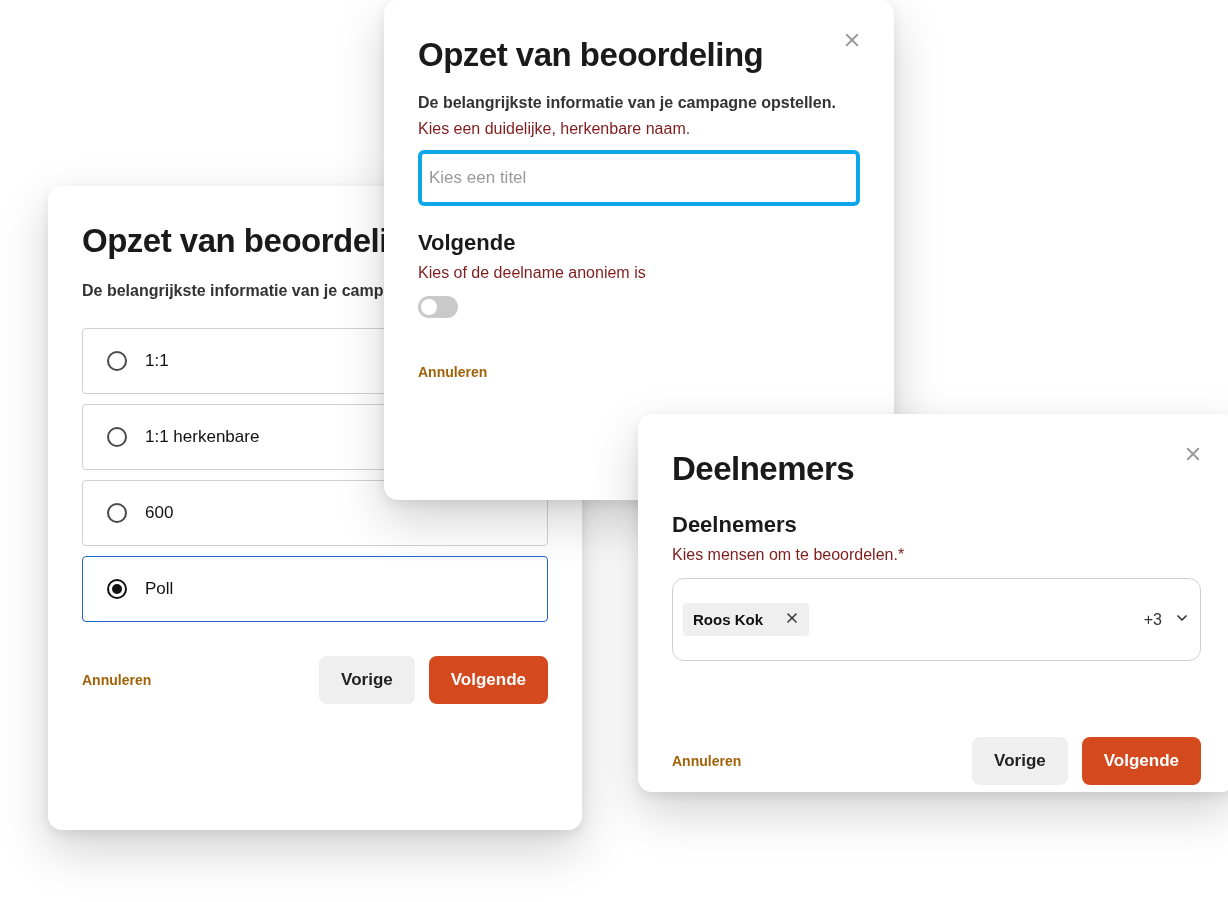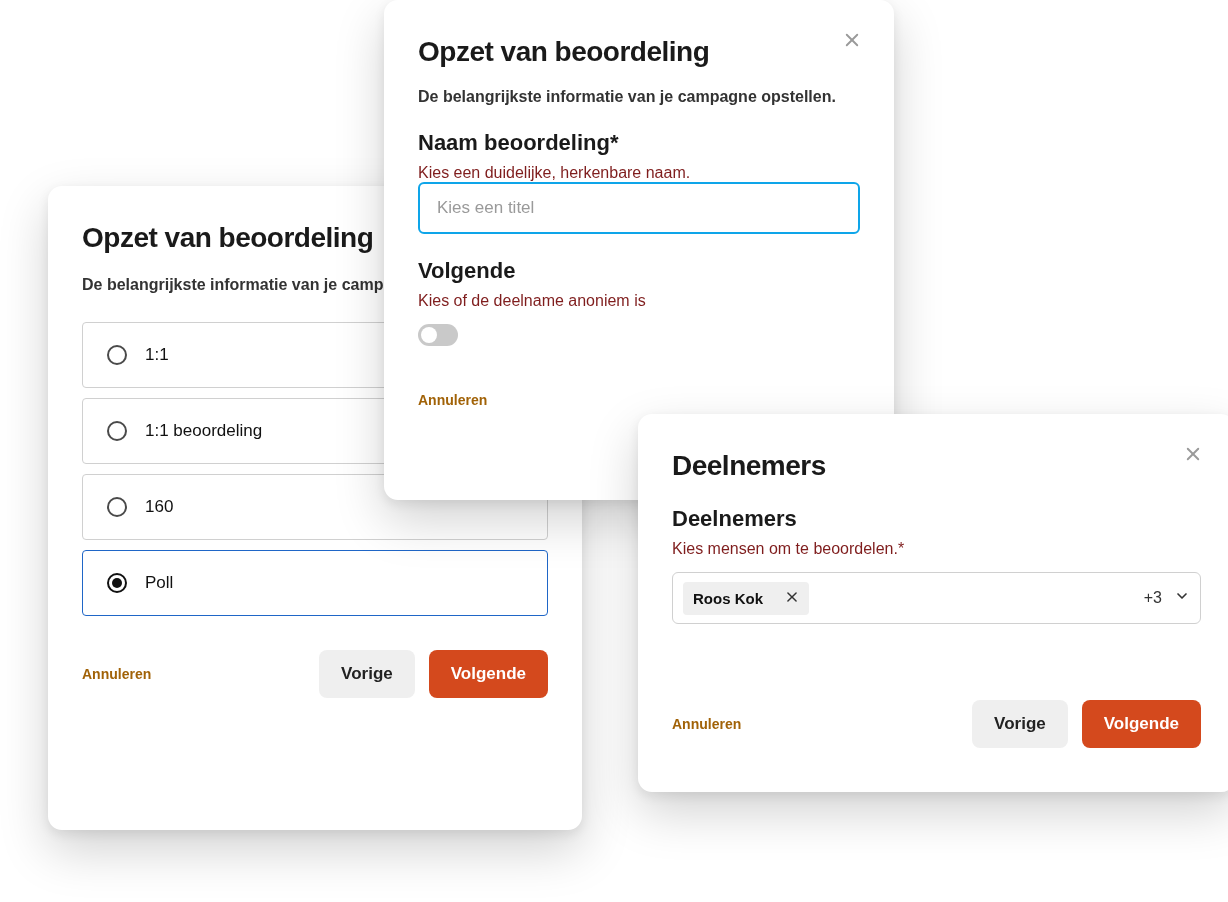--- a/index.html
+++ b/index.html
@@ -7,21 +7,21 @@
   .canvas { position: relative; width: 1228px; height: 902px; }
 
   .card {
     position: absolute;
     background: #fff;
     border-radius: 14px;
     box-shadow: 0 20px 50px rgba(0,0,0,0.18), 0 4px 12px rgba(0,0,0,0.08);
     padding: 36px 34px 30px 34px;
   }
 
-  h1.title { font-size: 28px; font-weight: 800; letter-spacing: -0.5px; color: #1a1a1a; }
+  h1.title { font-size: 33px; font-weight: 800; letter-spacing: -0.5px; color: #1a1a1a; }
   .subtitle { font-size: 16px; color: #333; margin-top: 22px; font-weight: bold; }
   h2.section { font-size: 22px; font-weight: 800; margin-top: 24px; color: #1a1a1a; }
   .hint { font-size: 16px; color: #7f1d1d; margin-top: 8px; }
 
   .close-btn {
     position: absolute; top: 28px; right: 28px;
     width: 28px; height: 28px; display: flex; align-items: center; justify-content: center;
     cursor: pointer; color: #9a9a9a;
   }
   .close-btn svg { width: 18px; height: 18px; }
@@ -49,39 +49,39 @@
   .btn {
     border: none; border-radius: 8px; padding: 14px 22px; font-size: 17px; font-weight: 700; cursor: pointer;
   }
   .btn-secondary { background: #efefef; color: #222; }
   .btn-primary { background: #d4491d; color: #fff; }
 
   
   .cardB { top: 0px; left: 384px; width: 510px; height: 500px; z-index: 2; }
   .cardB .subtitle { margin-top: 20px; }
   .text-input {
-    width: 100%; margin-top: 0; padding: 14px 17px; font-size: 17px;
-    border: 2px solid #0ea5e9; border-radius: 6px; color: #333;
+    width: 100%; margin-top: 12px; padding: 14px 7px; font-size: 17px;
+    border: 4px solid #0ea5e9; border-radius: 6px; color: #333;
   }
   .text-input::placeholder { color: #9a9a9a; }
   .toggle {
     margin-top: 14px; width: 40px; height: 22px; background: #c9c9c9; border-radius: 11px;
     position: relative; cursor: pointer;
   }
   .toggle-knob {
     position: absolute; top: 3px; left: 3px; width: 16px; height: 16px; border-radius: 50%; background: #fff;
   }
   .cardB .footer-row { margin-top: 46px; }
 
   
   .cardC { top: 414px; left: 638px; width: 597px; height: 378px; z-index: 3; }
   .chip-field {
     margin-top: 14px; width: 100%; min-height: 52px;
-    border: 1px solid #d0d0d0; border-radius: 6px;
-    display: flex; align-items: center; padding: 8px 10px; gap: 8px;
+    border: 1px solid #d0d0d0; border-radius: 12px;
+    display: flex; align-items: center; padding: 24px 10px; gap: 8px;
     position: relative;
   }
   .chip {
     background: #efefef; border-radius: 4px; padding: 8px 10px;
     display: flex; align-items: center; gap: 22px; font-size: 15px; font-weight: 600;
   }
   .chip-x { cursor: pointer; display: flex; }
   .chip-x svg { width: 14px; height: 14px; }
   .chip-field-tail { margin-left: auto; display: flex; align-items: center; gap: 12px; color: #333; }
   .chip-field-tail .count { font-size: 16px; font-weight: 500; }
@@ -97,25 +97,25 @@
     <h1 class="title">Opzet van beoordeling</h1>
     <p class="subtitle">De belangrijkste informatie van je campagne opstellen.</p>
 
     <div class="radio-list">
       <div class="radio-item">
         <span class="radio-outer"></span>
         <span>1:1</span>
       </div>
       <div class="radio-item">
         <span class="radio-outer"></span>
-        <span>1:1 beoordeling</span>
+        <span>1:1 herkenbare</span>
       </div>
       <div class="radio-item">
         <span class="radio-outer"></span>
-        <span>160</span>
+        <span>600</span>
       </div>
       <div class="radio-item selected">
         <span class="radio-outer">
             <span class="radio-inner"></span>
           </span>
         <span>Poll</span>
       </div>
     </div>
 
     <div class="footer-row">
@@ -132,21 +132,20 @@
       <span>
         <svg viewBox="0 0 24 24" fill="none" stroke="currentColor" stroke-width="2.5" stroke-linecap="round">
             <line x1="5" y1="5" x2="19" y2="19"></line>
             <line x1="19" y1="5" x2="5" y2="19"></line>
           </svg>
       </span>
     </div>
     <h1 class="title">Opzet van beoordeling</h1>
     <p class="subtitle">De belangrijkste informatie van je campagne opstellen.</p>
 
-    <h2 class="section">Naam beoordeling*</h2>
     <p class="hint">Kies een duidelijke, herkenbare naam.</p>
     <input class="text-input" placeholder="Kies een titel" style="">
 
     <h2 class="section">Volgende</h2>
     <p class="hint">Kies of de deelname anoniem is</p>
     <div class="toggle">
       <div class="toggle-knob"></div>
     </div>
 
     <div class="footer-row">

